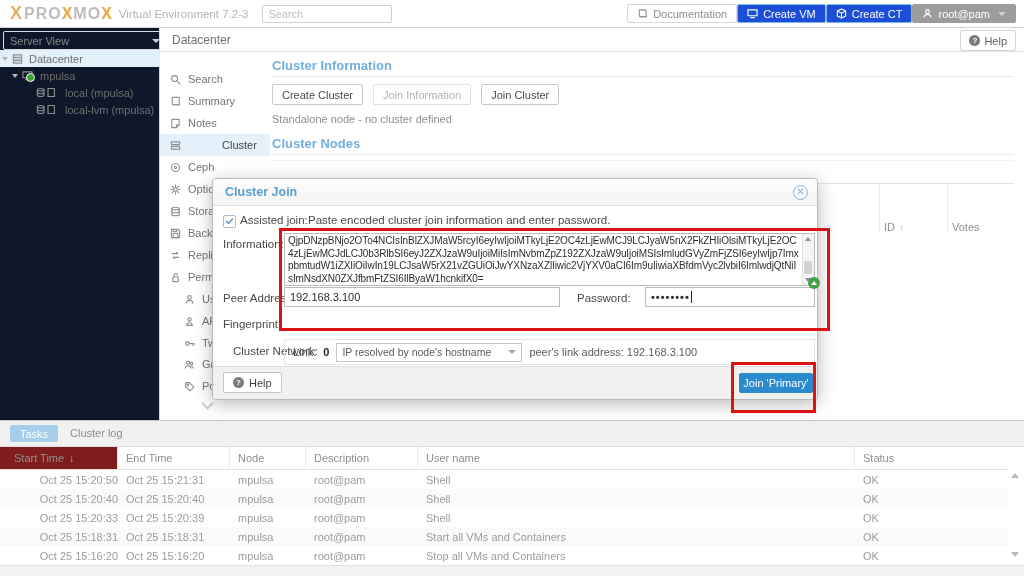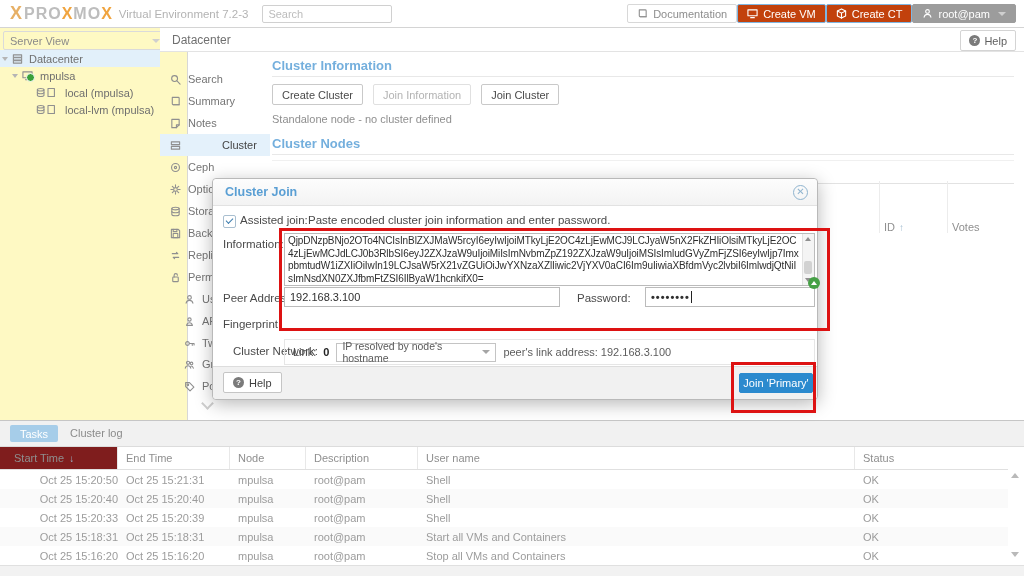--- a/index.html
+++ b/index.html
@@ -12,27 +12,27 @@
   .logo{display:flex;align-items:baseline;font-weight:bold;font-size:16px;letter-spacing:1px;margin-left:10px;}
   .logo .mark{color:#e7b066;font-size:18px;margin-right:1px;}
   .logo .lg{color:#bdbdbd;}
   .logo .lx{color:#f0a43f;}
   .subtitle{color:#b3b3b3;font-size:11.5px;margin-left:6px;}
   .search{width:118px;height:14px;margin-left:14px;border:1px solid #d0d0d0;border-radius:2px;font-family:"Liberation Sans",sans-serif;font-size:11px;padding:1px 5px;color:#555;outline:none;}
   .search::placeholder{color:#bcbcbc;}
   .tb-right{position:absolute;right:8px;top:4px;display:flex;}
   .tbtn{height:19px;display:flex;align-items:center;gap:5px;padding:0 9px;border-radius:2px;font-size:11px;cursor:pointer;box-sizing:border-box;}
   .btn-doc{background:#fff;border:1px solid #d8d8d8;color:#8d8d8d;}
-  .btn-blue{background:#c2410c;border:1px solid #7fb6e2;color:#fff;}
+  .btn-blue{background:#1d4ed8;border:1px solid #7fb6e2;color:#fff;}
   .btn-blue svg.ic{stroke:#fff;}
   .btn-user{background:#9c9c9c;border:1px solid #9c9c9c;color:#fff;}
   .btn-user svg.ic{stroke:#fff;}
   .chev-dn{width:0;height:0;border-left:4px solid transparent;border-right:4px solid transparent;border-top:4px solid #cfcfcf;margin-left:3px;}
   
-  .tree{position:absolute;left:0;top:28px;width:188px;height:392px;background:#fef9c3;border-right:1px solid #d7d7d7;box-sizing:border-box;}
+  .tree{position:absolute;left:0;top:28px;width:160px;height:392px;background:#0f172a;border-right:1px solid #d7d7d7;box-sizing:border-box;}
   .viewsel{position:absolute;left:3px;top:3px;width:150px;height:17px;border:1px solid #dadada;border-radius:2px;display:flex;align-items:center;padding:0 6px;color:#8a8a8a;justify-content:space-between;}
   .tnode{position:absolute;left:0;width:160px;height:17px;display:flex;align-items:center;color:#6f6f6f;}
   .tnode.sel{background:#e2f0fa;}
   .caret{width:0;height:0;border-left:3px solid transparent;border-right:3px solid transparent;border-top:4px solid #b5b5b5;margin:0 4px;}
   .badge{position:absolute;width:7px;height:7px;border-radius:50%;background:#3aa13a;border:1px solid #fff;}
   
   .chead{position:absolute;left:160px;top:28px;width:864px;height:24px;background:#fff;border-bottom:1px solid #e3e3e3;box-sizing:border-box;}
   .crumb{position:absolute;left:12px;top:5px;font-size:12px;color:#707070;}
   .helpbtn{position:absolute;right:8px;top:2px;height:19px;display:flex;align-items:center;gap:4px;background:#fff;border:1px solid #d4d4d4;border-radius:2px;padding:0 8px;color:#5f5f5f;cursor:pointer;}
   .qmark{width:11px;height:11px;border-radius:50%;background:#7a7a7a;color:#fff;font-size:8px;font-weight:bold;display:flex;align-items:center;justify-content:center;}
@@ -61,21 +61,21 @@
   .checkbox::after{content:"";position:absolute;left:2px;top:2px;width:6px;height:3px;border-left:1.6px solid #3d7daf;border-bottom:1.6px solid #3d7daf;transform:rotate(-45deg);}
   .ta{position:absolute;left:71px;top:54px;width:531px;height:53px;border:1px solid #bbb;box-sizing:border-box;background:#fff;}
   .ta-text{position:absolute;left:0;top:0;right:11px;bottom:0;padding:1px 2px 0 3px;font-size:10px;line-height:12.7px;letter-spacing:-0.1px;color:#2d2d2d;word-break:break-all;overflow:hidden;}
   .ta-sb{position:absolute;right:0;top:0;bottom:0;width:11px;background:#f4f4f4;border-left:1px solid #e2e2e2;}
   .tri-up{position:absolute;left:2px;top:3px;width:0;height:0;border-left:3.5px solid transparent;border-right:3.5px solid transparent;border-bottom:4px solid #8f8f8f;}
   .tri-dn{position:absolute;left:2px;bottom:3px;width:0;height:0;border-left:3.5px solid transparent;border-right:3.5px solid transparent;border-top:4px solid #8f8f8f;}
   .ta-thumb{position:absolute;left:1px;bottom:11px;width:8px;height:13px;background:#d2d2d2;border-radius:2px;}
   .dinput{position:absolute;height:20px;border:1px solid #bbb;box-sizing:border-box;background:#fff;display:flex;align-items:center;padding:0 5px;color:#2f2f2f;overflow:hidden;white-space:nowrap;}
   .caretbar{width:1px;height:12px;background:#222;margin-left:1px;}
   .cn-box{position:absolute;left:71px;top:160px;width:531px;height:26px;border:1px solid #e6e6e6;box-sizing:border-box;display:flex;align-items:center;gap:7px;padding-left:8px;}
-  .dselect{width:160px;height:19px;border:1px solid #c4c4c4;box-sizing:border-box;display:flex;align-items:center;justify-content:space-between;padding:0 5px;color:#5a5a5a;font-size:10.5px;cursor:pointer;}
+  .dselect{width:186px;height:19px;border:1px solid #c4c4c4;box-sizing:border-box;display:flex;align-items:center;justify-content:space-between;padding:0 5px;color:#5a5a5a;font-size:10.5px;cursor:pointer;}
   .dlg-foot{position:absolute;left:0;bottom:0;right:0;height:32px;background:#f1f1f1;border-top:1px solid #ddd;border-radius:0 0 4px 4px;}
   .dhelp{position:absolute;left:10px;top:5px;height:21px;background:#fff;border:1px solid #c5c5c5;border-radius:2px;display:flex;align-items:center;gap:5px;padding:0 9px;color:#3f3f3f;cursor:pointer;box-sizing:border-box;}
   .djoin{position:absolute;left:526px;top:6px;width:74px;height:20px;background:#2b8ace;border:1px solid #2b8ace;border-radius:2px;color:#fff;font-size:11px;display:flex;align-items:center;justify-content:center;cursor:pointer;box-sizing:border-box;}
   .red-rect{position:absolute;border:3px solid #dd1212;z-index:20;box-sizing:border-box;}
   .green-dot{position:absolute;left:808px;top:277px;width:12px;height:12px;border-radius:50%;background:#46a046;z-index:21;}
   .green-dot::after{content:"";position:absolute;left:3px;top:4px;width:0;height:0;border-left:3px solid transparent;border-right:3px solid transparent;border-bottom:4px solid #fff;}
   
   .taskpanel{position:absolute;left:0;top:420px;width:1024px;height:156px;background:#fff;border-top:1px solid #c6c6c6;box-sizing:border-box;}
   .tabstrip{position:absolute;left:0;top:0;width:1024px;height:26px;background:#f1f1f1;border-bottom:1px solid #dcdcdc;box-sizing:border-box;}
   .tab-active{position:absolute;left:10px;top:4px;height:17px;background:#a6cde9;color:#fff;border-radius:2px;padding:0 10px;display:flex;align-items:center;cursor:pointer;}

